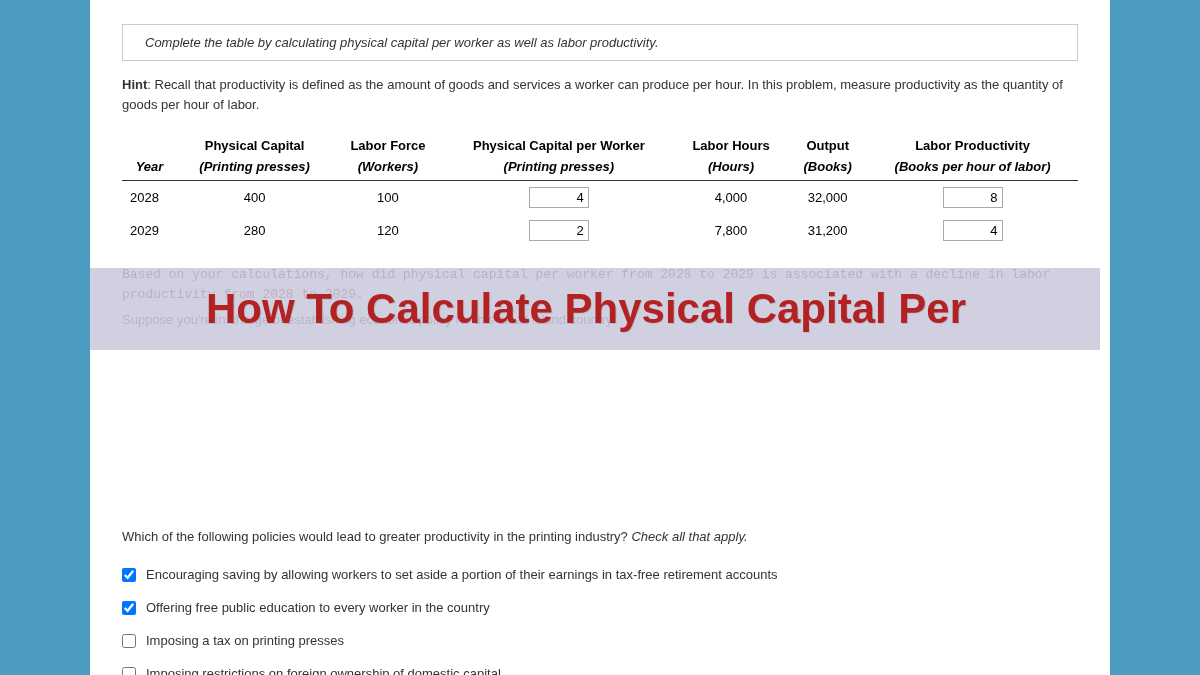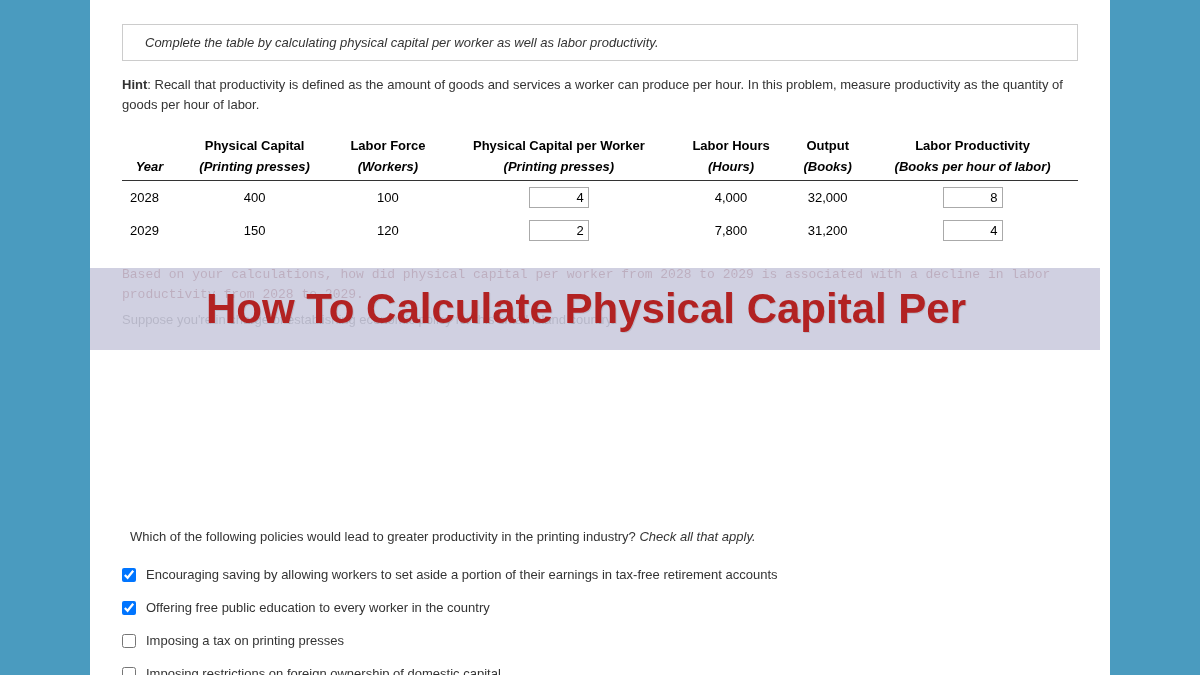--- a/index.html
+++ b/index.html
@@ -111,21 +111,20 @@
     
     .policy-section {
       margin-top: 200px;
       font-size: 13px;
       color: #333;
     }
 
     .policy-question {
       margin-bottom: 20px;
       line-height: 1.5;
-      margin-left: 8px;
     }
 
     .policy-question em {
       font-style: italic;
     }
 
     .checkbox-list {
       list-style: none;
       padding: 0;
     }
@@ -211,21 +210,21 @@
           </td>
           <td>4,000</td>
           <td>32,000</td>
           <td class="input-cell">
             <input type="text" value="8" style="">
           </td>
         </tr>
 
         <tr>
           <td class="year-col">2029</td>
-          <td>150</td>
+          <td>280</td>
           <td>120</td>
           <td class="input-cell">
             <input type="text" value="2" style="">
           </td>
           <td>7,800</td>
           <td>31,200</td>
           <td class="input-cell">
             <input type="text" value="4" style="">
           </td>
         </tr>

